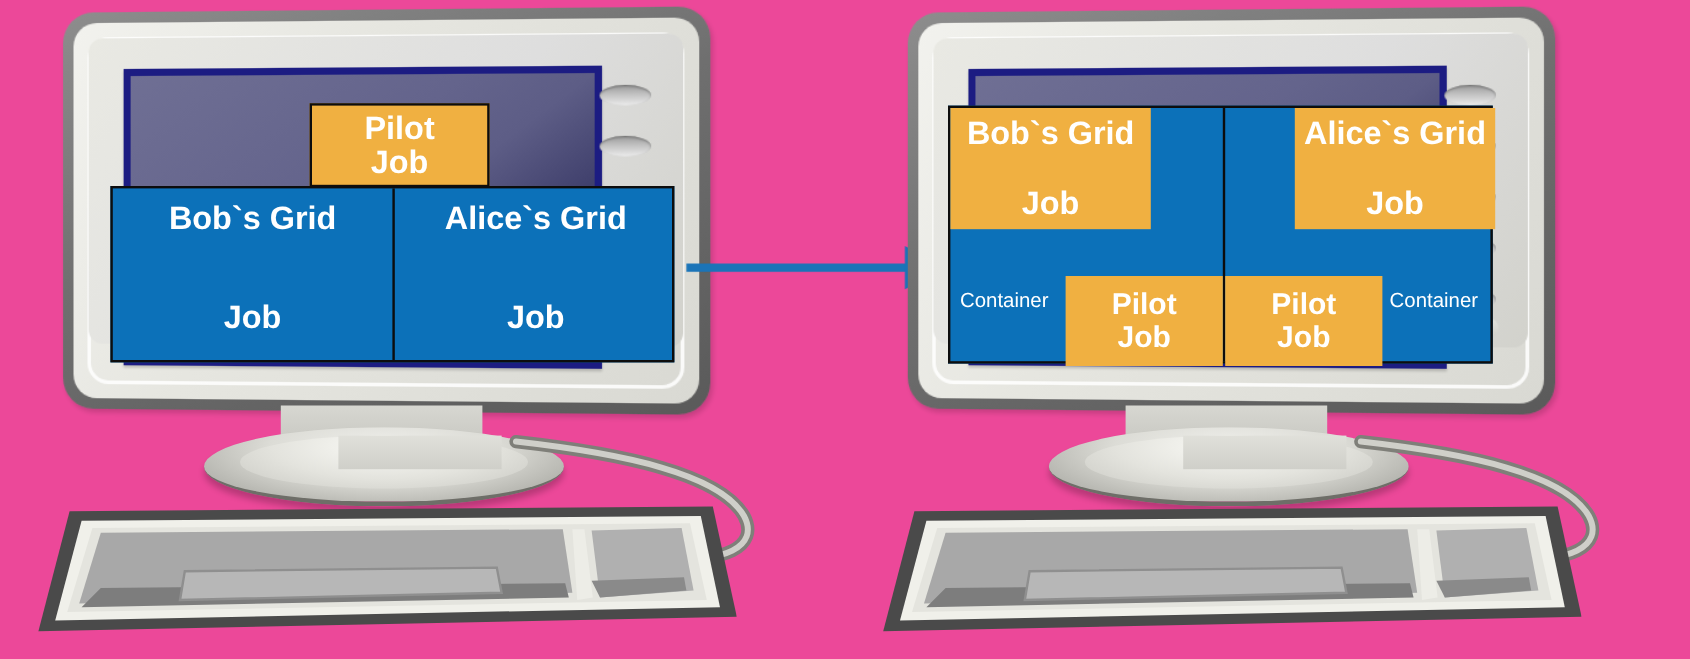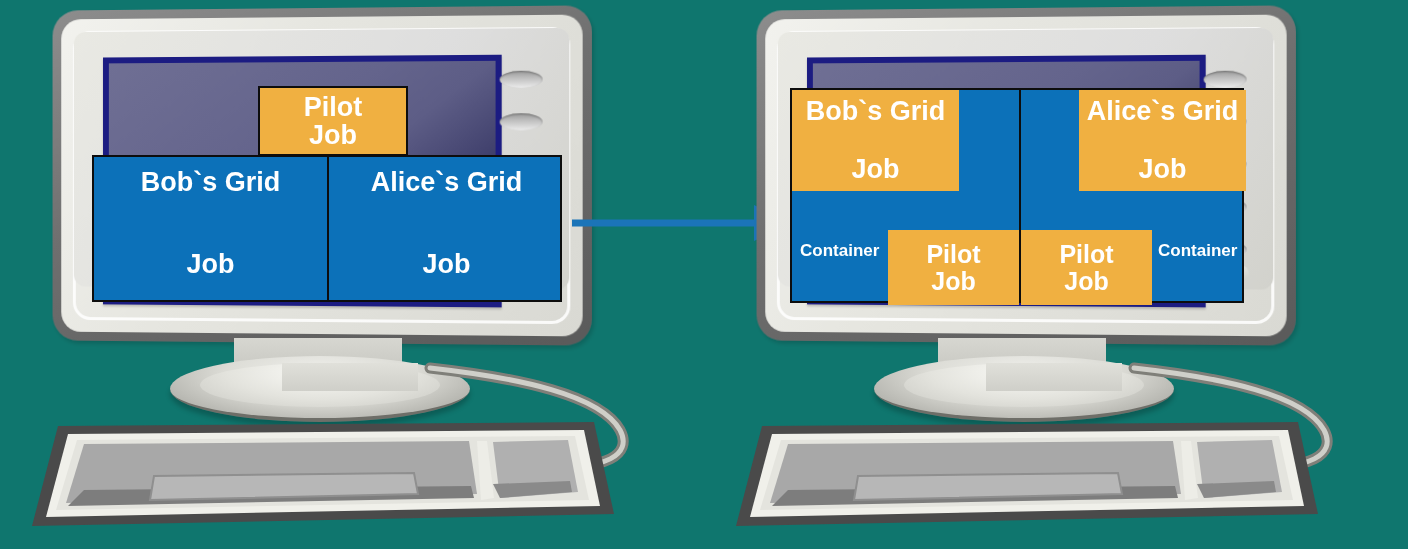--- a/index.html
+++ b/index.html
@@ -10,21 +10,21 @@
   body {
     width: 1408px;
     height: 549px;
     overflow: hidden;
     font-family: "Liberation Sans", sans-serif;
   }
   #scene {
     position: relative;
     width: 1408px;
     height: 549px;
-    background: #0f766e;
+    background: #ec4899;
   }
 
   
   .computer {
     position: absolute;
     top: 0;
     width: 704px;
     height: 549px;
   }
   #computer-left  { left: 0px; }
@@ -267,21 +267,21 @@
     font-size: 25px;
     text-align: center;
   }
   .r-pilot-bob   { left: 96px;  width: 131px; }
   .r-pilot-alice { left: 229px; width: 131px; }
 
   .r-container-label {
     position: absolute;
     top: 152px;
     font-size: 17px;
-    font-weight: bold;
+    font-weight: normal;
     color: #ffffff;
     white-space: nowrap;
   }
   .r-container-left  { left: 8px; }
   .r-container-right { left: 366px; }
 
   
   #transition-arrow {
     position: absolute;
     left: 566px;

